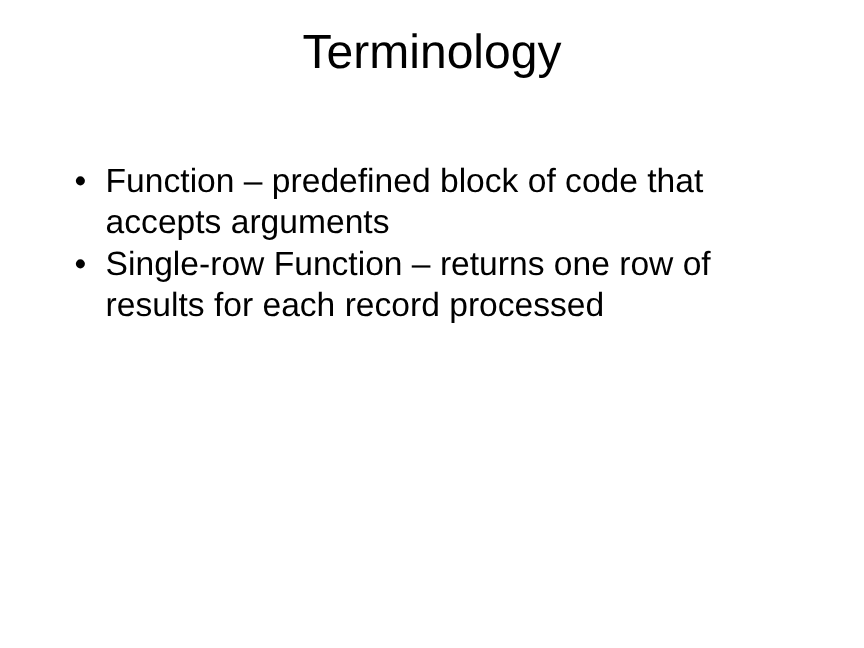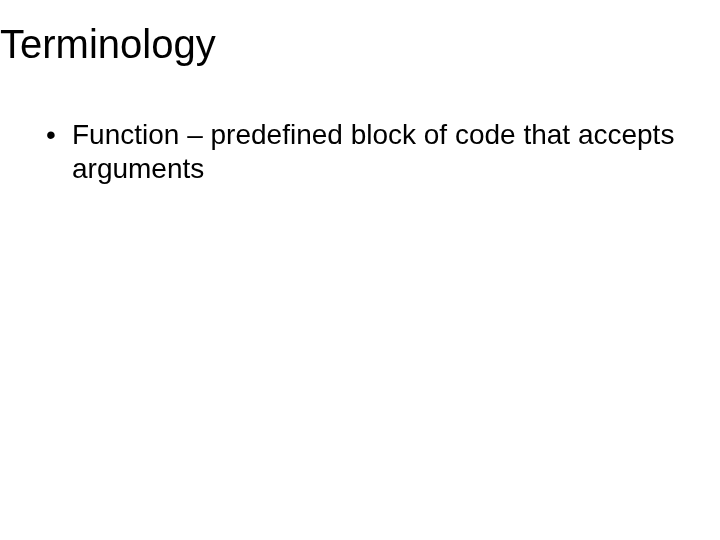--- a/index.html
+++ b/index.html
@@ -15,32 +15,33 @@
     width: 720px;
     height: 540px;
     position: relative;
     box-sizing: border-box;
   }
   .title {
     position: absolute;
     top: 22px;
     left: 0;
     width: 100%;
+    text-align: center;
     font-size: 40px;
     font-weight: 400;
   }
   .body {
     position: absolute;
     top: 118px;
     left: 42px;
     right: 42px;
   }
   ul.bullets {
     list-style: none;
-    margin: 0;
+    margin: 16px;
     padding: 0;
   }
   ul.bullets li {
     position: relative;
     padding-left: 30px;
     font-size: 28px;
     line-height: 1.20;
     margin: 0 0 2px 0;
   }
   ul.bullets li::before {
@@ -53,15 +54,16 @@
   }
 </style>
 </head>
 <body>
 
 <div class="slide">
   <div class="title">Terminology</div>
   <div class="body">
     <ul class="bullets">
       <li>Function – predefined block of code that accepts arguments</li>
+      <li>Single-row Function – returns one row of results for each record processed</li>
     </ul>
   </div>
 </div>
 
 </body></html>

